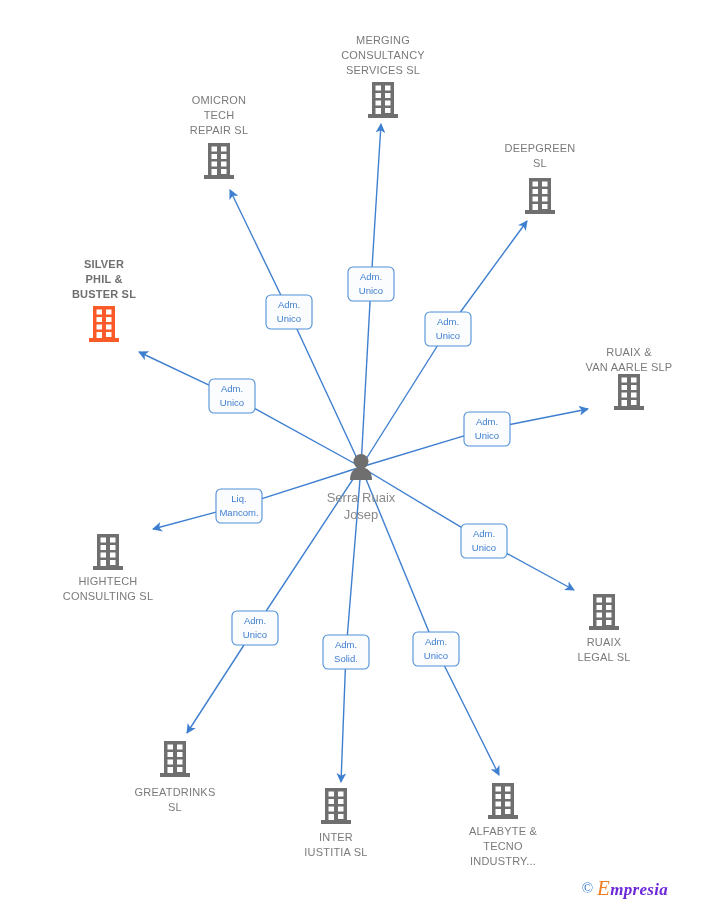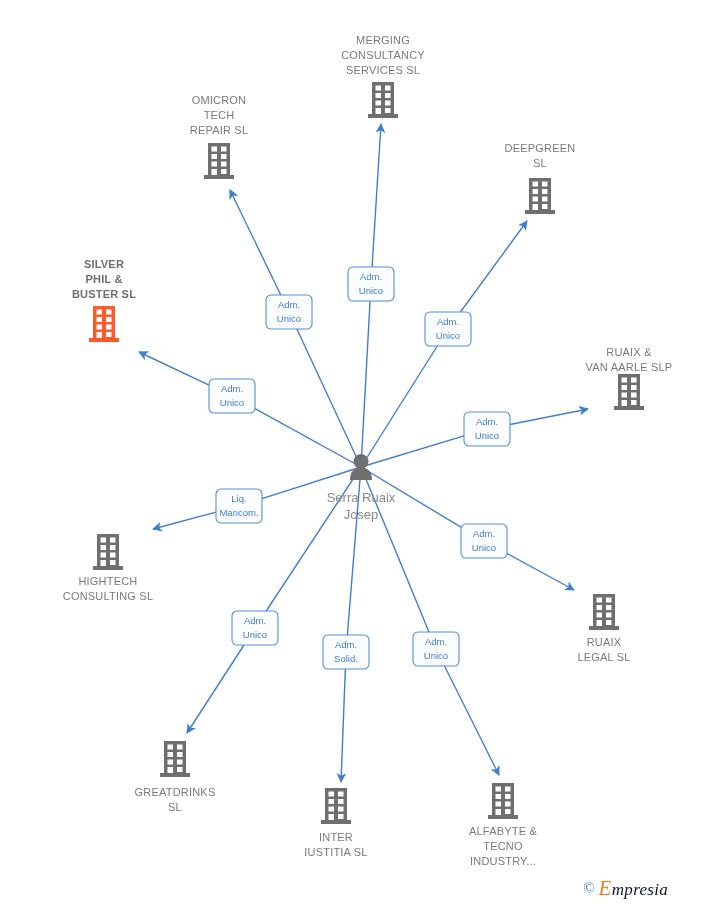--- a/index.html
+++ b/index.html
@@ -90,21 +90,22 @@
     font-style: italic;
     font-size: 17px;
     line-height: 1;
     letter-spacing: 0.3px;
   }
   #watermark .brand .brand-e {
     color: #f07d22;
     font-size: 21px;
   }
   #watermark .brand .brand-rest {
-    color: #0f172a;
+    color: #6d28d9;
+    font-weight: bold;
   }
 </style>
 </head>
 <body>
 
 <div id="graph-root">
   <svg class="graph-canvas" viewBox="0 0 728 905">
     <defs>
       <marker id="arrowhead" viewBox="0 0 10 10" refX="9" refY="5" markerWidth="7" markerHeight="7" orient="auto-start-reverse">
         <path d="M 0 0 L 10 5 L 0 10 L 2.6 5 z" fill="#3f7fd0"></path>

